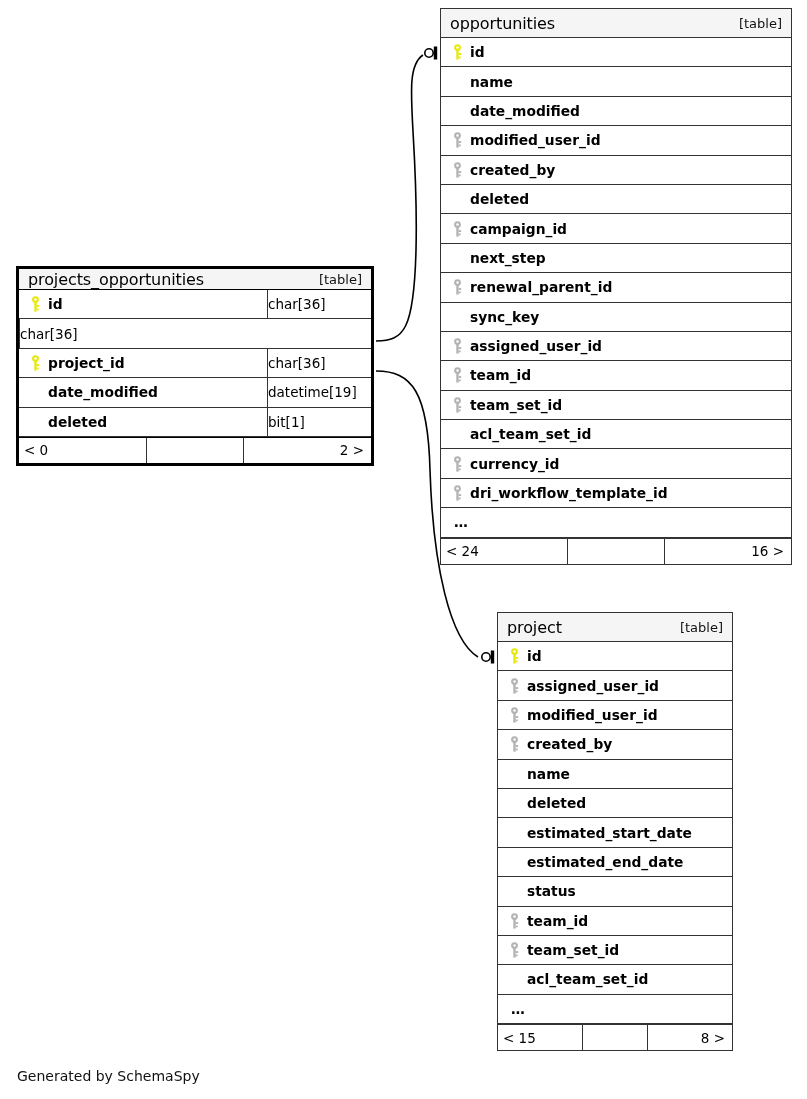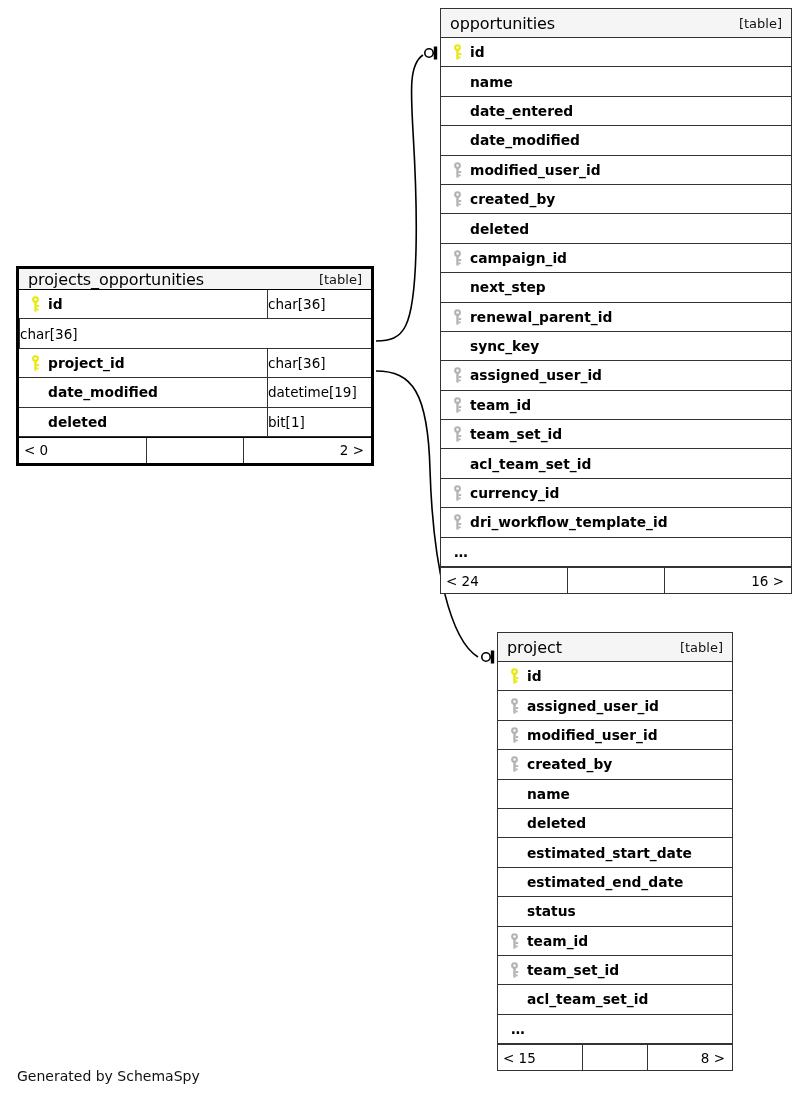--- a/index.html
+++ b/index.html
@@ -275,26 +275,20 @@
       </div>
       <div class="col-row">
         <div class="col-name-cell">
           <span class="key-slot"></span>
           <span class="col-label">name</span>
         </div>
       </div>
       <div class="col-row">
         <div class="col-name-cell">
           <span class="key-slot"></span>
-          <span class="col-label">date_entered</span>
-        </div>
-      </div>
-      <div class="col-row">
-        <div class="col-name-cell">
-          <span class="key-slot"></span>
           <span class="col-label">date_modified</span>
         </div>
       </div>
       <div class="col-row">
         <div class="col-name-cell">
           <span class="key-slot">
             <svg class="key-icon" width="11" height="16" viewBox="0 0 11 16" xmlns="http://www.w3.org/2000/svg">
               <circle cx="5.5" cy="3.6" r="3.4" fill="#b3b3b3"></circle>
               <circle cx="5.5" cy="3.6" r="1.25" fill="#ffffff"></circle>
               <rect x="4.3" y="5.4" width="2.4" height="10.2" fill="#b3b3b3"></rect>
@@ -446,21 +440,21 @@
           <span class="key-slot"></span>
           <span class="col-label">…</span>
         </div>
       </div>
       <div class="table-footer">
         <div class="footer-cell footer-left">&lt; 24</div>
         <div class="footer-cell footer-mid"></div>
         <div class="footer-cell footer-right">16 &gt;</div>
       </div>
     </div>
-    <div class="table-box" style="left: 497px; top: 612px; width: 236px; margin-top: 20px;">
+    <div class="table-box" style="left: 497px; top: 612px; width: 236px;">
       <div class="table-header">
         <span class="table-name">project</span>
         <span class="table-tag">[table]</span>
       </div>
       <div class="col-row">
         <div class="col-name-cell">
           <span class="key-slot">
             <svg class="key-icon" width="11" height="16" viewBox="0 0 11 16" xmlns="http://www.w3.org/2000/svg">
               <circle cx="5.5" cy="3.6" r="3.4" fill="#e8e80d"></circle>
               <circle cx="5.5" cy="3.6" r="1.25" fill="#ffffff"></circle>

